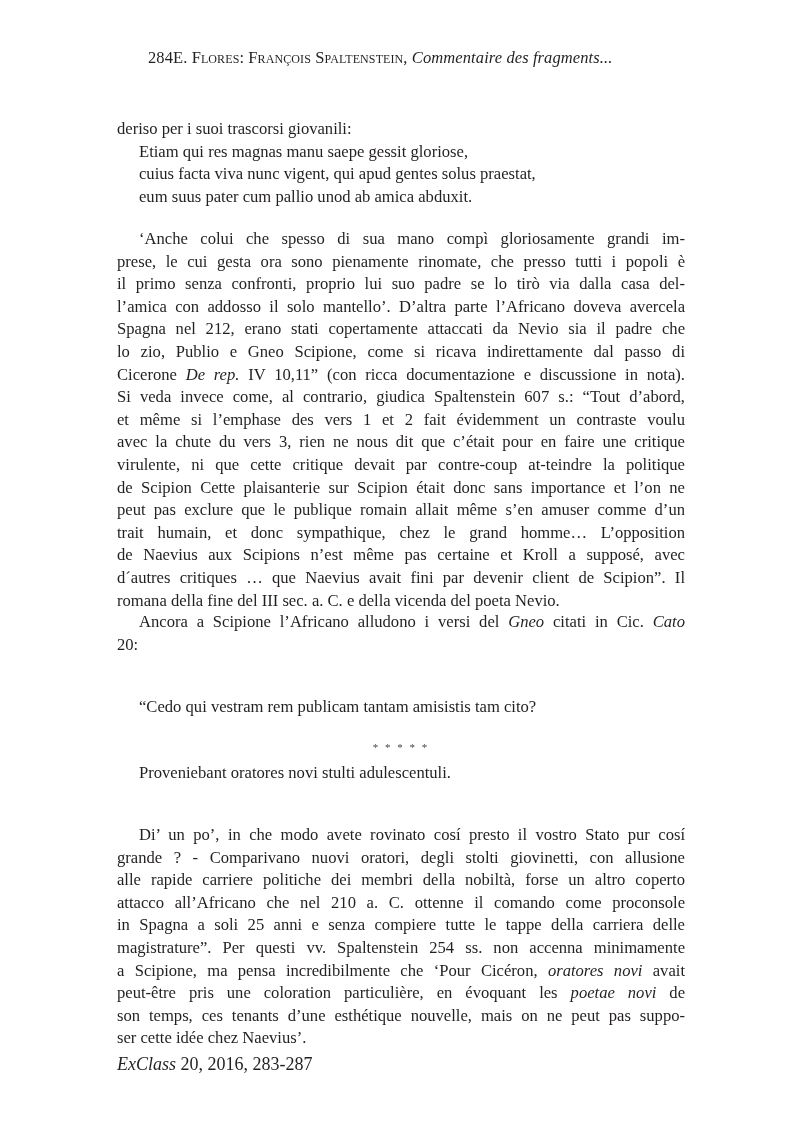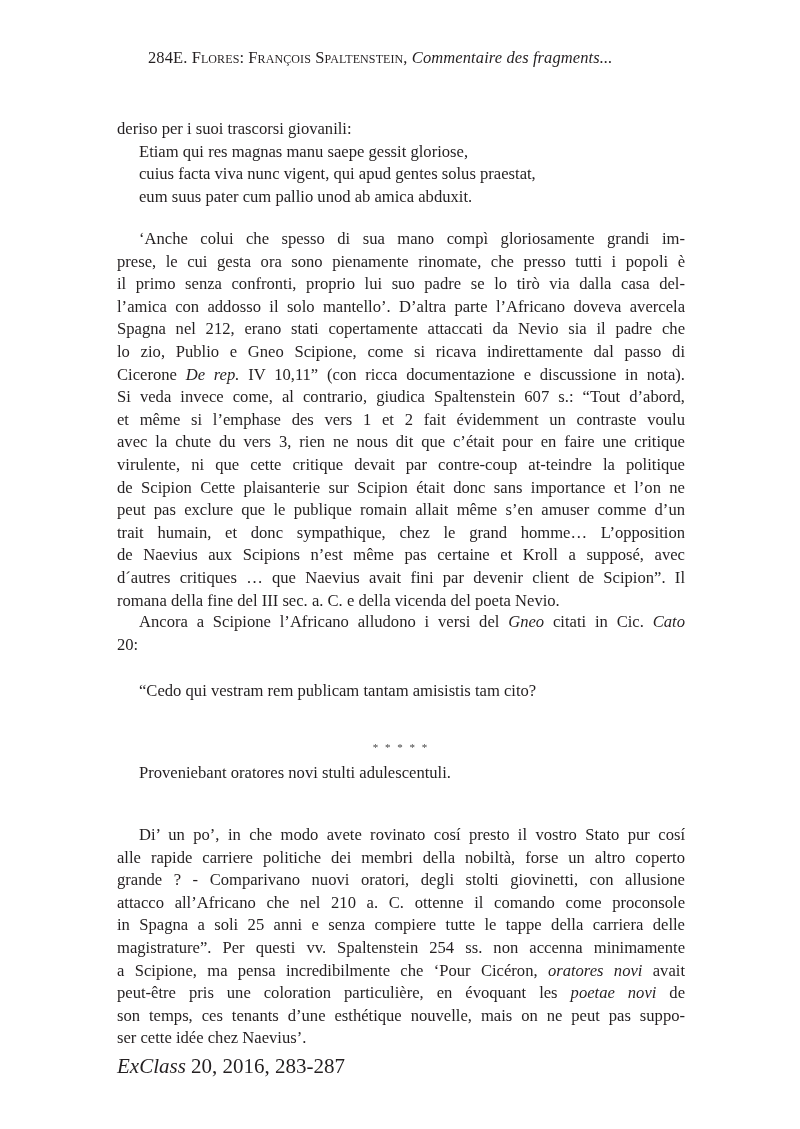--- a/index.html
+++ b/index.html
@@ -63,21 +63,21 @@
       width: 568px;
       text-align: center;
       font-size: 11px;
       letter-spacing: 2px;
       color: #444;
     }
     .footer {
       position: absolute;
       top: 1054px;
       left: 117px;
-      font-size: 21px;
+      font-size: 18px;
       white-space: nowrap;
     }
   </style>
 </head>
 <body>
 
 <div class="running-head">
   <span class="page-num">284</span><span class="sc">E. Flores:</span> <span class="sc">François Spaltenstein,</span> <span class="it">Commentaire des fragments...</span>
 </div>
 
@@ -106,32 +106,32 @@
   <span class="line justify">de Naevius aux Scipions n’est même pas certaine et Kroll a supposé, avec</span>
   <span class="line justify">d´autres critiques … que Naevius avait fini par devenir client de Scipion”. Il</span>
   <span class="line">romana della fine del III sec. a. C. e della vicenda del poeta Nevio.</span>
 </div>
 
 <div class="body-block" style="top:611px;">
   <span class="line justify indent"><span>Ancora a Scipione l’Africano alludono i versi del </span><span class="it">Gneo</span><span> citati in Cic. </span><span class="it">Cato</span></span>
   <span class="line">20:</span>
 </div>
 
-<div class="body-block" style="top:680px;">
+<div class="body-block" style="top:696px;">
   <span class="line verse">“Cedo qui vestram rem publicam  tantam amisistis tam cito?</span>
 </div>
 <div class="asterisks" style="top:741px;">* * * * *</div>
 <div class="body-block" style="top:762px;">
   <span class="line verse">Proveniebant oratores novi stulti adulescentuli.</span>
 </div>
 
 <div class="body-block" style="top:824px;">
   <span class="line justify indent">Di’ un po’, in che modo avete rovinato cosí presto il vostro Stato pur cosí</span>
+  <span class="line justify">grande ? - Comparivano nuovi oratori, degli stolti giovinetti, con allusione</span>
   <span class="line justify">alle rapide carriere politiche dei membri della nobiltà, forse un altro coperto</span>
-  <span class="line justify">grande ? - Comparivano nuovi oratori, degli stolti giovinetti, con allusione</span>
   <span class="line justify">attacco all’Africano che nel 210 a. C. ottenne il comando come  proconsole</span>
   <span class="line justify">in Spagna a soli 25 anni e senza compiere tutte le  tappe  della  carriera delle</span>
   <span class="line justify">magistrature”. Per questi vv. Spaltenstein 254 ss. non accenna  minimamente</span>
   <span class="line justify"><span>a Scipione, ma pensa incredibilmente che ‘Pour Cicéron, </span><span class="it">oratores novi</span><span>  avait</span></span>
   <span class="line justify"><span>peut-être  pris  une coloration  particulière, en  évoquant  les </span><span class="it">poetae novi</span><span> de</span></span>
   <span class="line justify">son temps, ces tenants d’une esthétique nouvelle, mais on ne  peut pas suppo-</span>
   <span class="line">ser cette idée chez Naevius’.</span>
 </div>
 
 <div class="footer">

